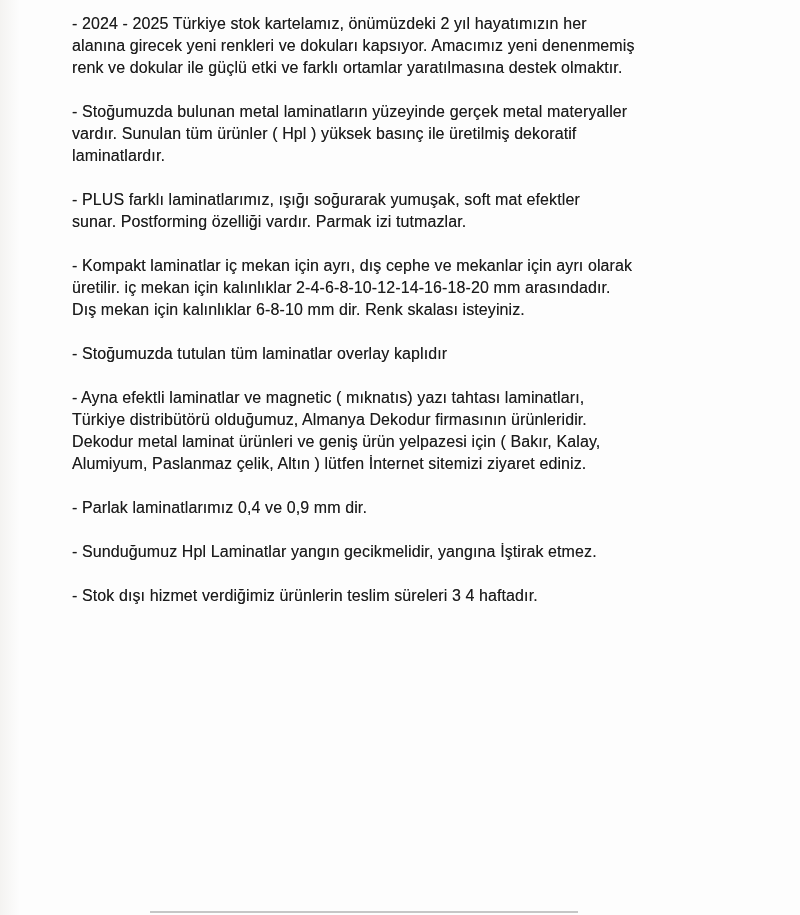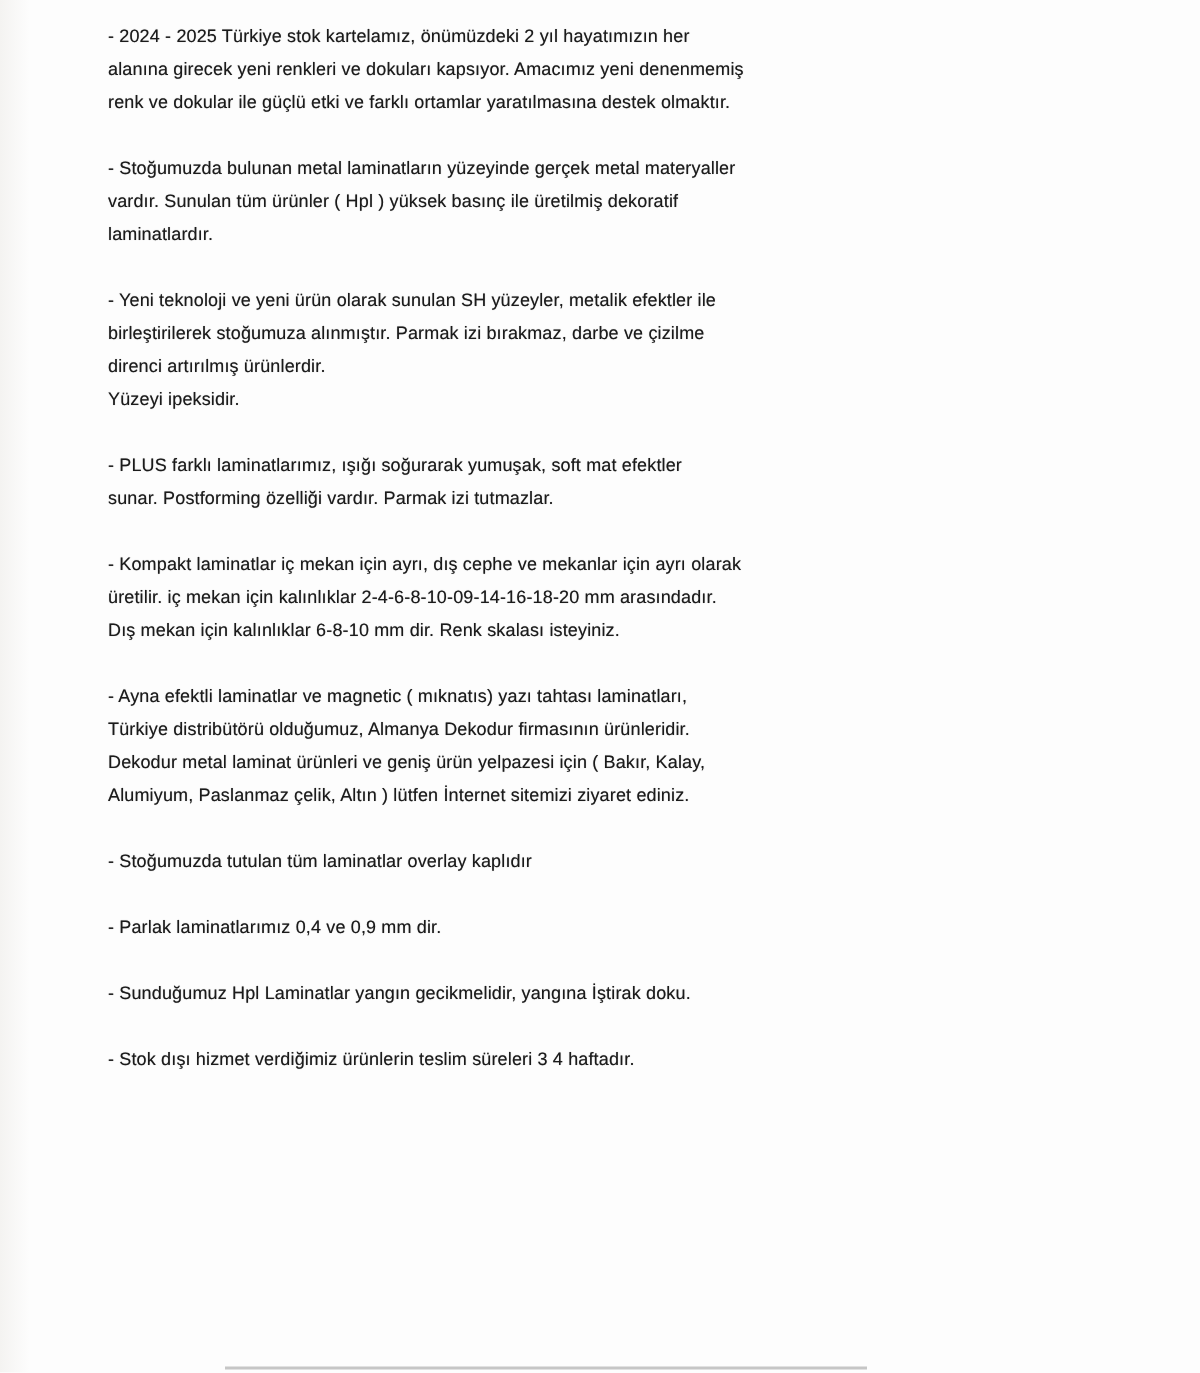--- a/index.html
+++ b/index.html
@@ -13,21 +13,21 @@
     background: #fdfdfd;
   }
   .page {
     position: relative;
     width: 800px;
     height: 915px;
     box-sizing: border-box;
     padding: 13px 24px 0 72px;
     background: linear-gradient(90deg, #f4f3f1 0%, #fdfdfd 2.5%, #fdfdfd 100%);
     font-family: "Liberation Sans", "DejaVu Sans", sans-serif;
-    font-size: 12px;
+    font-size: 16px;
     line-height: 22px;
     color: #1b1b1b;
   }
   .para {
     margin: 0 0 22px 0;
     white-space: pre-line;
     text-shadow: 0 0 0.5px rgba(20,20,20,0.55);
     letter-spacing: 0.1px;
   }
   .bottom-divider {
@@ -42,31 +42,27 @@
 </head>
 <body>
 
 <div class="page">
   <p class="para">- 2024 - 2025 Türkiye stok kartelamız, önümüzdeki 2 yıl hayatımızın her
 alanına girecek yeni renkleri ve dokuları kapsıyor. Amacımız yeni denenmemiş
 renk ve dokular ile güçlü etki ve farklı ortamlar yaratılmasına destek olmaktır.</p>
   <p class="para">- Stoğumuzda bulunan metal laminatların yüzeyinde gerçek metal materyaller
 vardır. Sunulan tüm ürünler ( Hpl ) yüksek basınç ile üretilmiş dekoratif
 laminatlardır.</p>
-  <p class="para">- Yeni teknoloji ve yeni ürün olarak sunulan SH yüzeyler, metalik efektler ile
-birleştirilerek stoğumuza alınmıştır. Parmak izi bırakmaz, darbe ve çizilme
-direnci artırılmış ürünlerdir.
-Yüzeyi ipeksidir.</p>
   <p class="para">- PLUS farklı laminatlarımız, ışığı soğurarak yumuşak, soft mat efektler
 sunar. Postforming özelliği vardır. Parmak izi tutmazlar.</p>
   <p class="para">- Kompakt laminatlar iç mekan için ayrı, dış cephe ve mekanlar için ayrı olarak
-üretilir. iç mekan için kalınlıklar 2-4-6-8-10-09-14-16-18-20 mm arasındadır.
+üretilir. iç mekan için kalınlıklar 2-4-6-8-10-12-14-16-18-20 mm arasındadır.
 Dış mekan için kalınlıklar 6-8-10 mm dir. Renk skalası isteyiniz.</p>
+  <p class="para">- Stoğumuzda tutulan tüm laminatlar overlay kaplıdır</p>
   <p class="para">- Ayna efektli laminatlar ve magnetic ( mıknatıs) yazı tahtası laminatları,
 Türkiye distribütörü olduğumuz, Almanya Dekodur firmasının ürünleridir.
 Dekodur metal laminat ürünleri ve geniş ürün yelpazesi için ( Bakır, Kalay,
 Alumiyum, Paslanmaz çelik, Altın ) lütfen İnternet sitemizi ziyaret ediniz.</p>
-  <p class="para">- Stoğumuzda tutulan tüm laminatlar overlay kaplıdır</p>
   <p class="para">- Parlak laminatlarımız 0,4 ve 0,9 mm dir.</p>
-  <p class="para">- Sunduğumuz Hpl Laminatlar yangın gecikmelidir, yangına İştirak doku.</p>
+  <p class="para">- Sunduğumuz Hpl Laminatlar yangın gecikmelidir, yangına İştirak etmez.</p>
   <p class="para">- Stok dışı hizmet verdiğimiz ürünlerin teslim süreleri 3 4 haftadır.</p>
   <div class="bottom-divider"></div>
 </div>
 
 </body></html>

